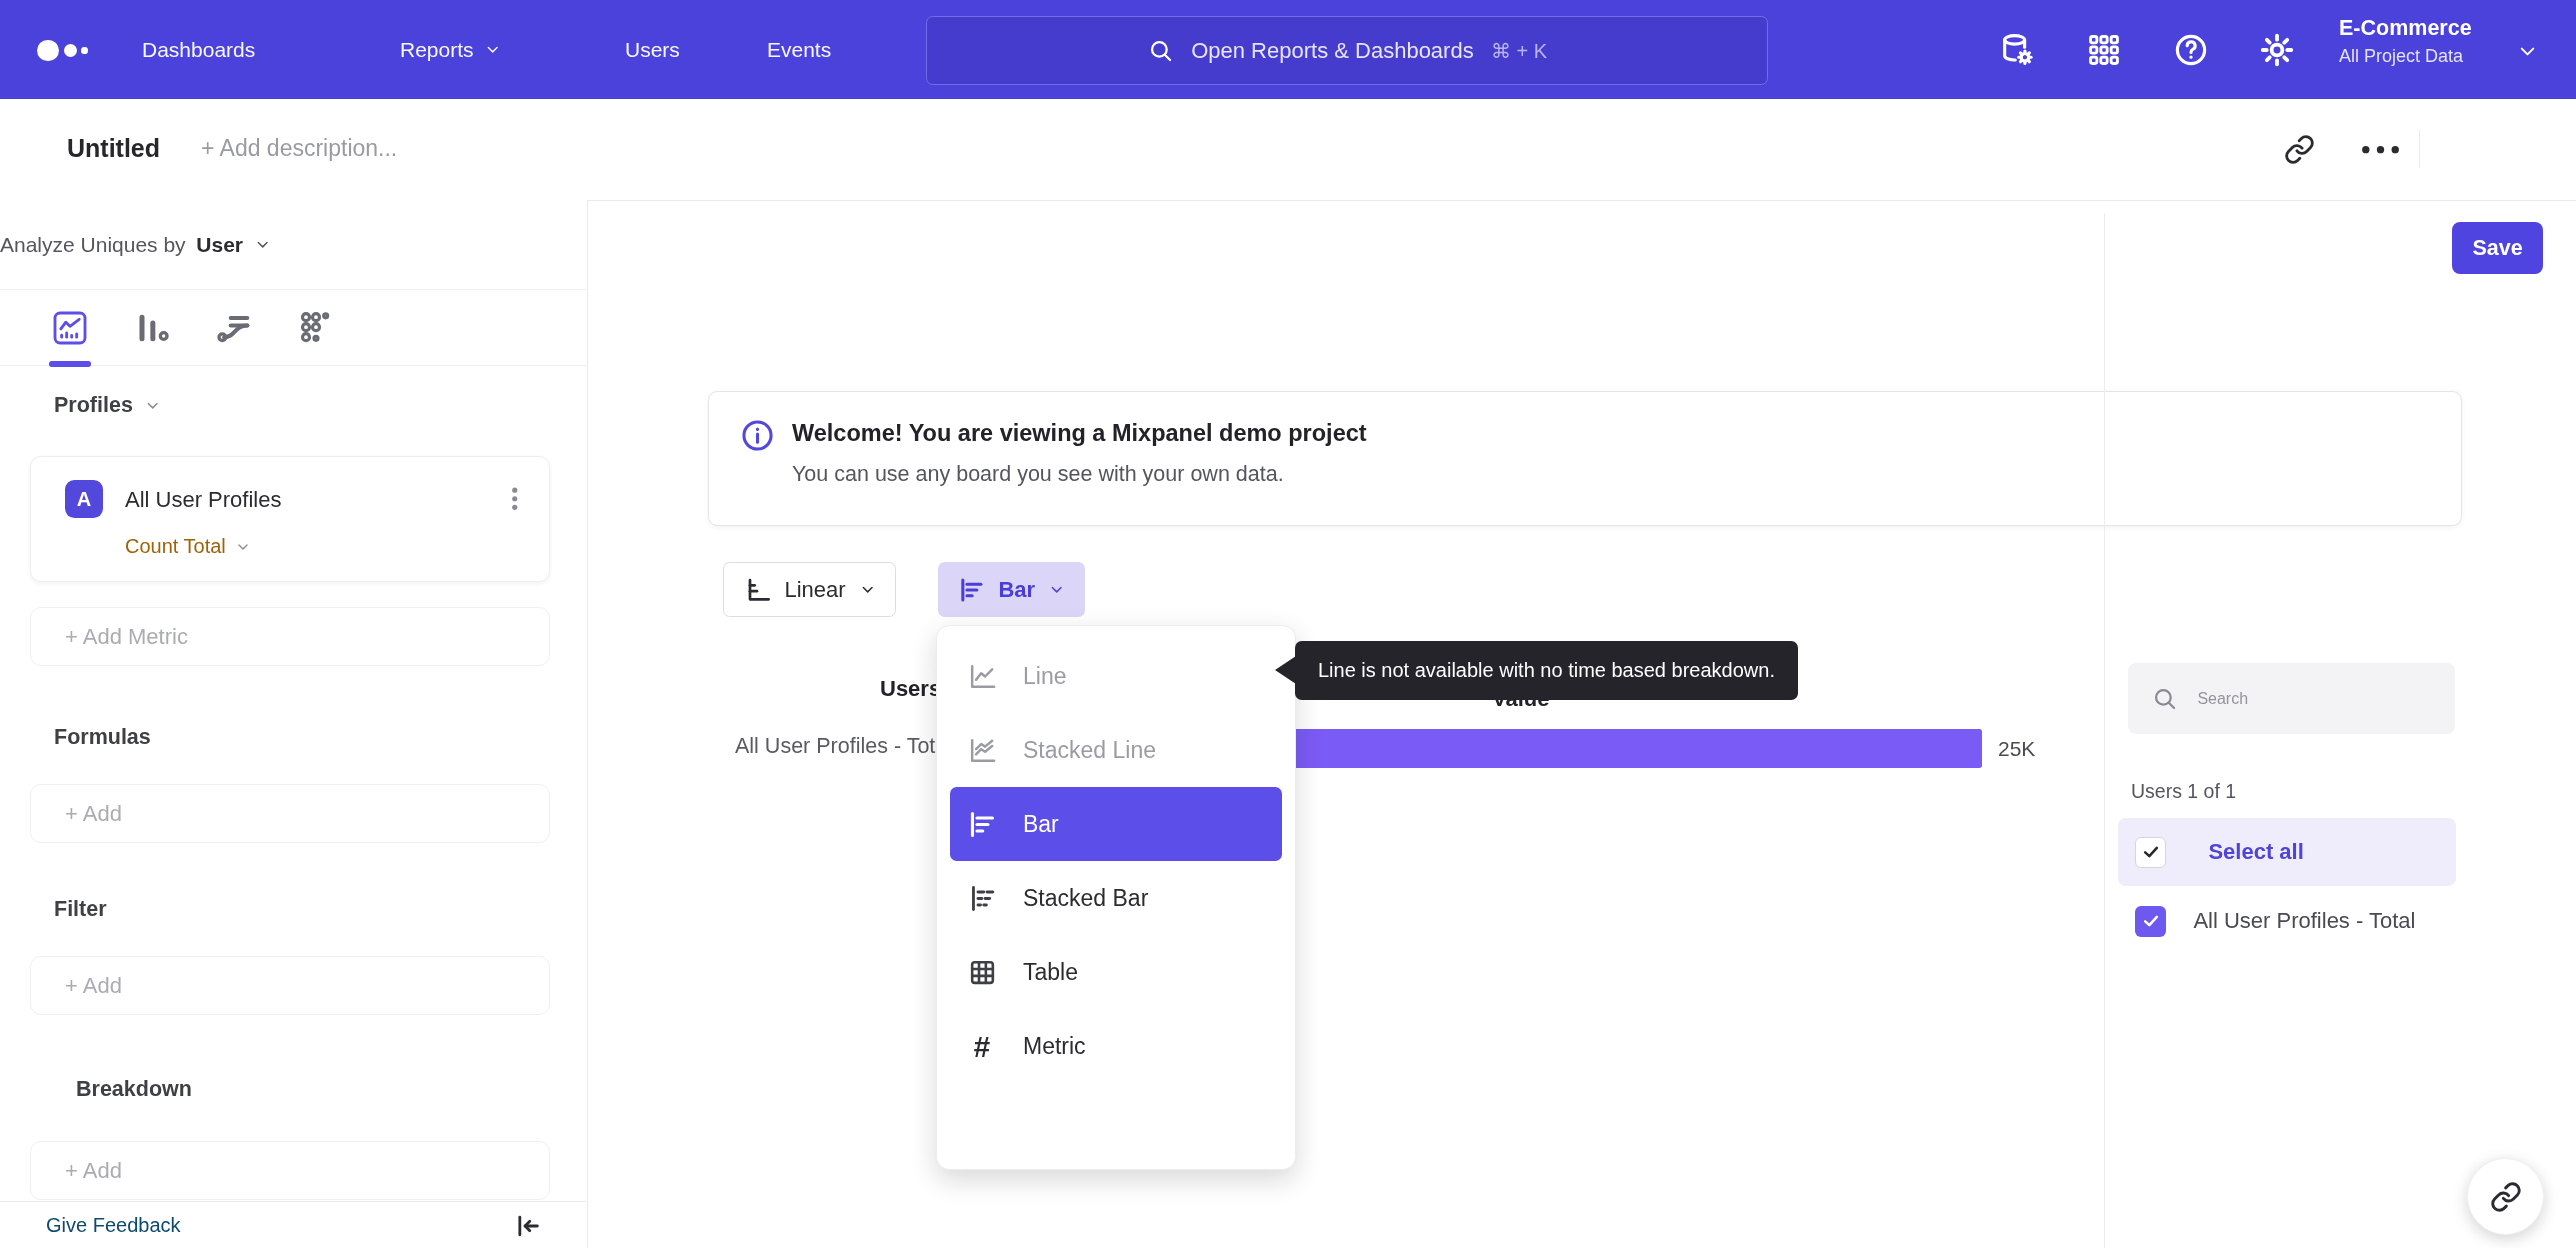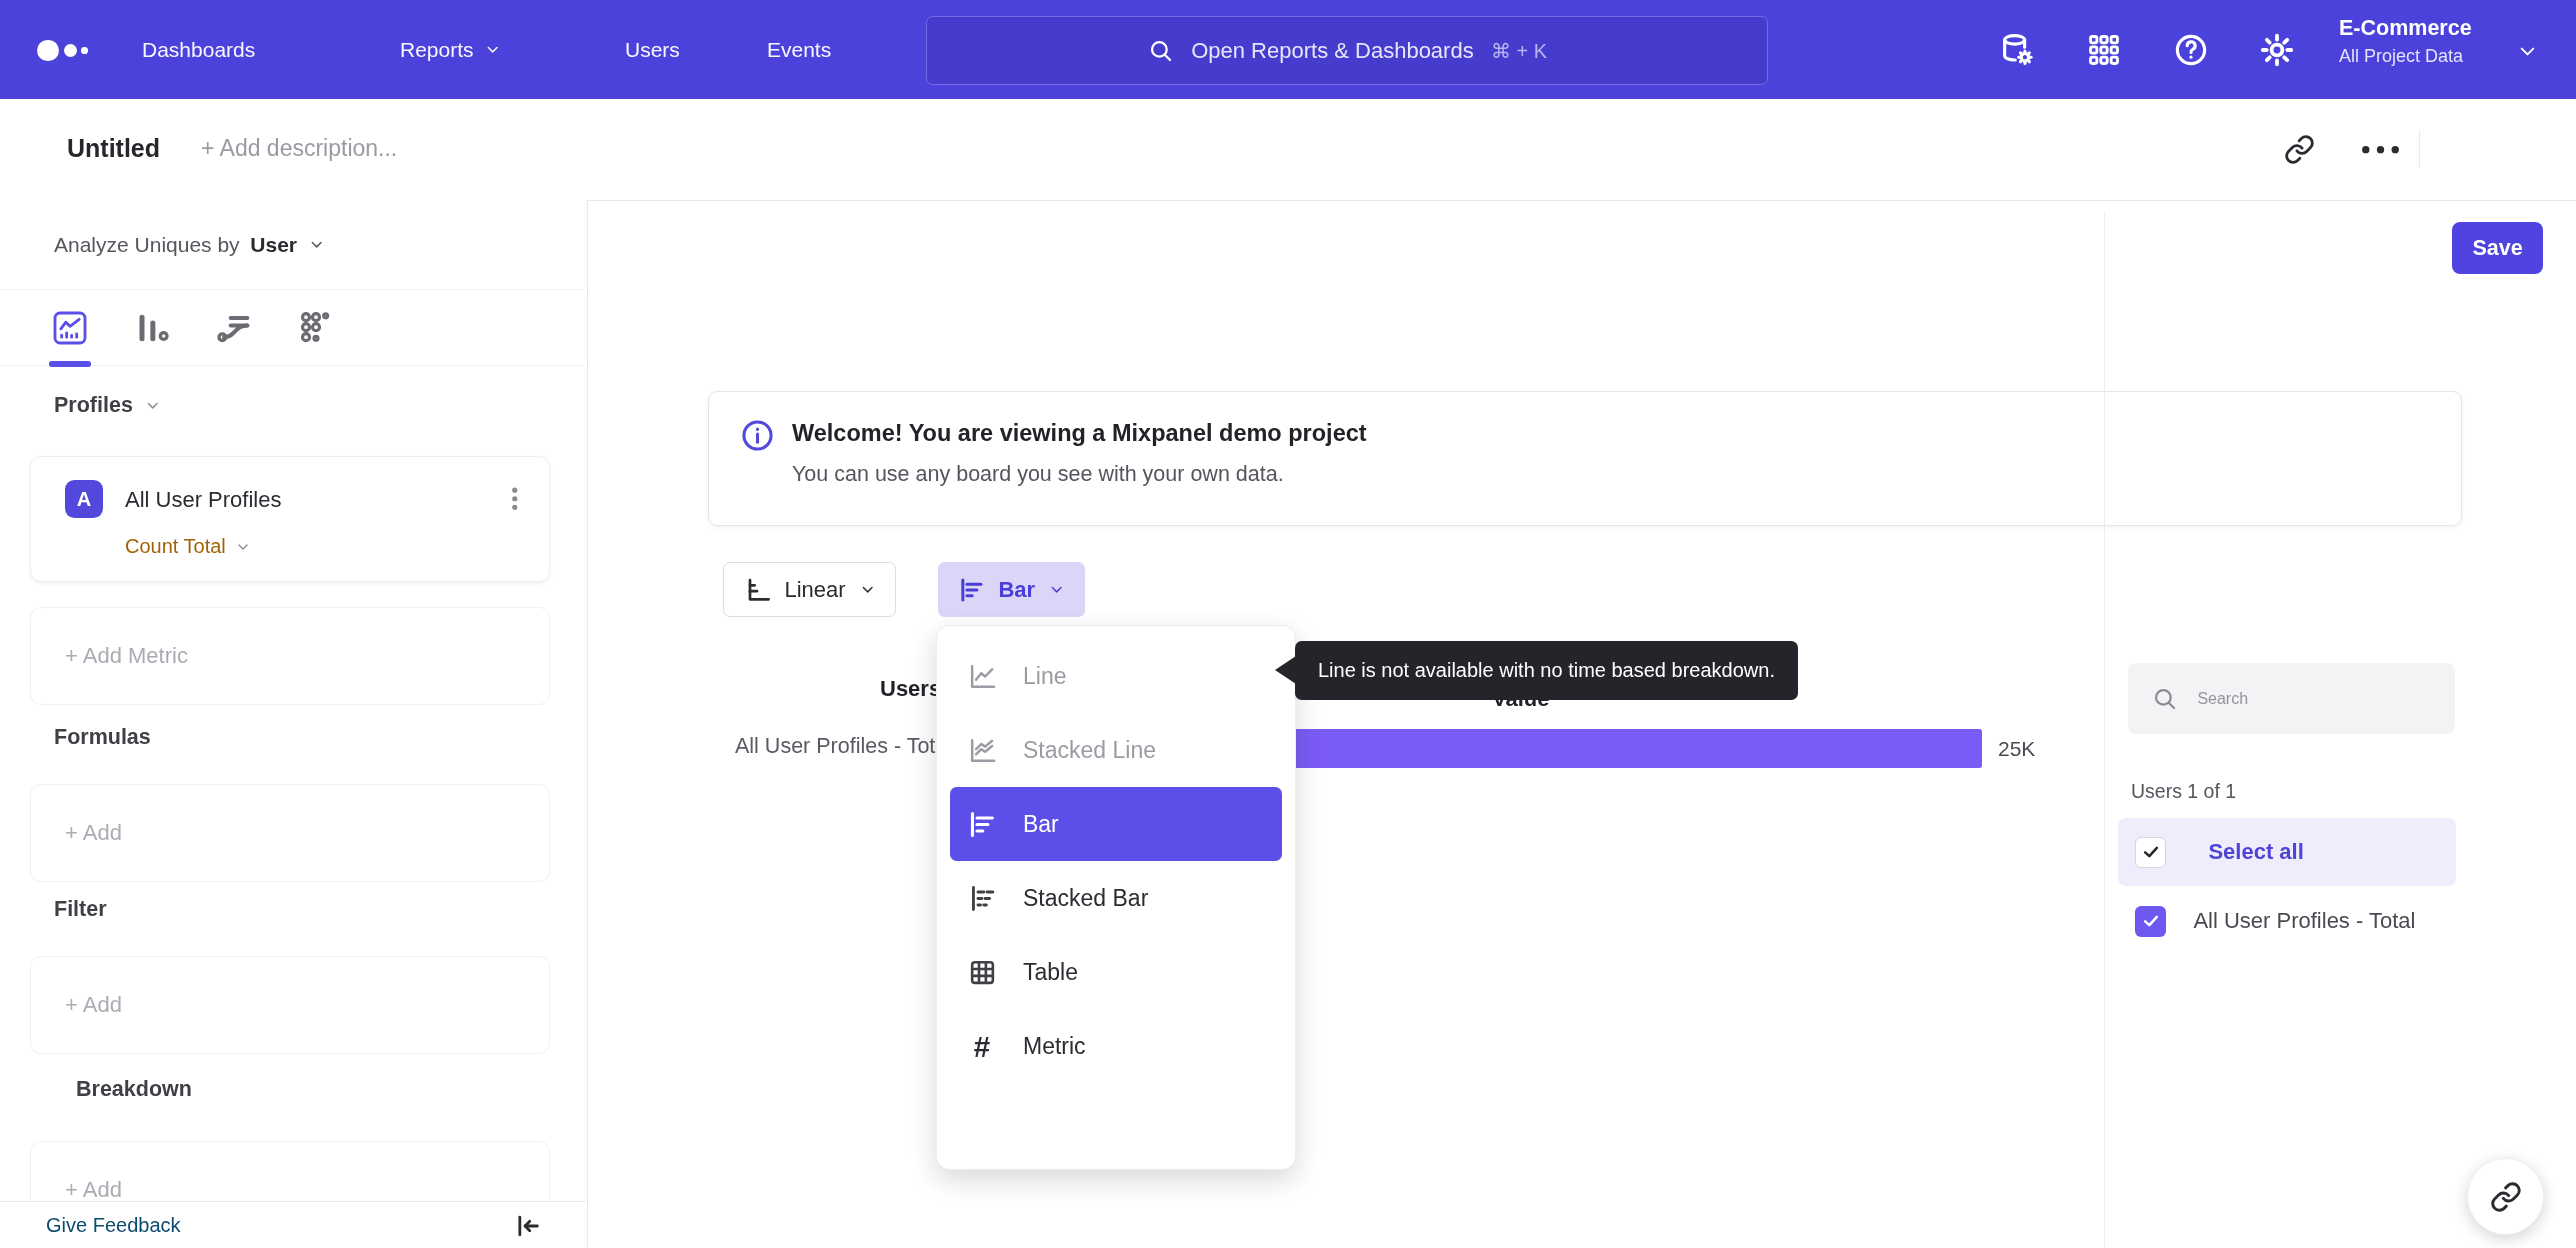--- a/index.html
+++ b/index.html
@@ -27,30 +27,30 @@
   .titlebar{position:absolute;left:0;top:99px;width:2576px;height:101px;background:#fff;border-bottom:1.3px solid #e9e9ec;}
   .doc-title{left:67px;top:0;height:99px;display:flex;align-items:center;font-size:25px;font-weight:600;color:#26262b;}
   .doc-desc{left:201px;top:0;height:99px;display:flex;align-items:center;font-size:23px;color:#9a9aa2;}
   .iconbtn{color:#2b2b31;cursor:pointer;}
   .vdiv{left:2419px;top:31px;width:1.3px;height:38px;background:#e9e9ec;}
   .savebtn{left:2452px;top:123px;width:91px;height:52px;border-radius:8px;background:#4F44E0;color:#fff;
       display:flex;align-items:center;justify-content:center;font-size:21.5px;font-weight:600;cursor:pointer;}
 
   
   .sidebar{position:absolute;left:0;top:200px;width:587px;height:1049px;background:#fff;border-right:1.3px solid #e9e9ec;}
-  .analyze{left:0;top:0;width:586px;height:90px;border-bottom:1.3px solid #f0f0f3;display:flex;align-items:center;gap:10.7px;padding-left:54px;box-sizing:border-box;}
+  .analyze{left:0;top:0;width:586px;height:90px;border-bottom:1.3px solid #f0f0f3;display:flex;align-items:center;gap:10.7px;box-sizing:border-box;}
   .analyze .a1{font-size:21px;color:#55555e;}
   .analyze .a2{font-size:21px;font-weight:600;color:#2b2b31;}
   .tabs{left:0;top:90px;width:586px;height:76px;border-bottom:1.3px solid #f0f0f3;display:flex;align-items:center;gap:42px;padding-left:50px;box-sizing:border-box;}
   .tab{width:40px;height:40px;color:#6b6b73;cursor:pointer;position:relative;}
   .tab.active{color:#5B4EE9;}
   .tab.active::after{content:"";position:absolute;left:-0.7px;bottom:-19px;width:42px;height:5.4px;border-radius:2.7px;background:#5B4EE9;}
   .sect-head{display:flex;align-items:center;gap:10.7px;font-size:21.5px;font-weight:600;color:#3f3f46;cursor:pointer;}
   .card{left:30px;width:520px;background:#fff;border:1.3px solid #eeeef1;border-radius:10.7px;box-shadow:0 1.3px 4px rgba(17,17,26,.05);box-sizing:border-box;}
-  .addcard{left:30px;width:520px;height:98px;background:#fff;border:1.3px solid #f0f0f3;border-radius:10.7px;
+  .addcard{left:30px;width:520px;height:59px;background:#fff;border:1.3px solid #f0f0f3;border-radius:10.7px;
       display:flex;align-items:center;padding-left:34px;box-sizing:border-box;font-size:22px;color:#ababb3;cursor:pointer;}
   .badge{position:absolute;left:34px;top:23px;width:38px;height:38px;border-radius:9.4px;background:#5348DC;color:#fff;
       display:flex;align-items:center;justify-content:center;font-size:20px;font-weight:bold;}
   .m-name{position:absolute;left:94px;top:29.5px;font-size:22px;color:#2b2b31;}
   .m-agg{position:absolute;left:94px;top:78px;display:flex;align-items:center;gap:9.4px;font-size:20px;color:#a16207;cursor:pointer;}
   .kebab{position:absolute;right:20px;top:27px;width:29.5px;height:29.5px;color:#8a8a93;cursor:pointer;}
   .sfooter{position:absolute;left:0;bottom:0;width:586px;height:48px;background:#fff;border-top:1.3px solid #e9e9ec;
       display:flex;align-items:center;justify-content:space-between;padding:0 44px 0 46px;box-sizing:border-box;}
   .sfooter .fb{font-size:20px;color:#0c4a6e;cursor:pointer;}
 

